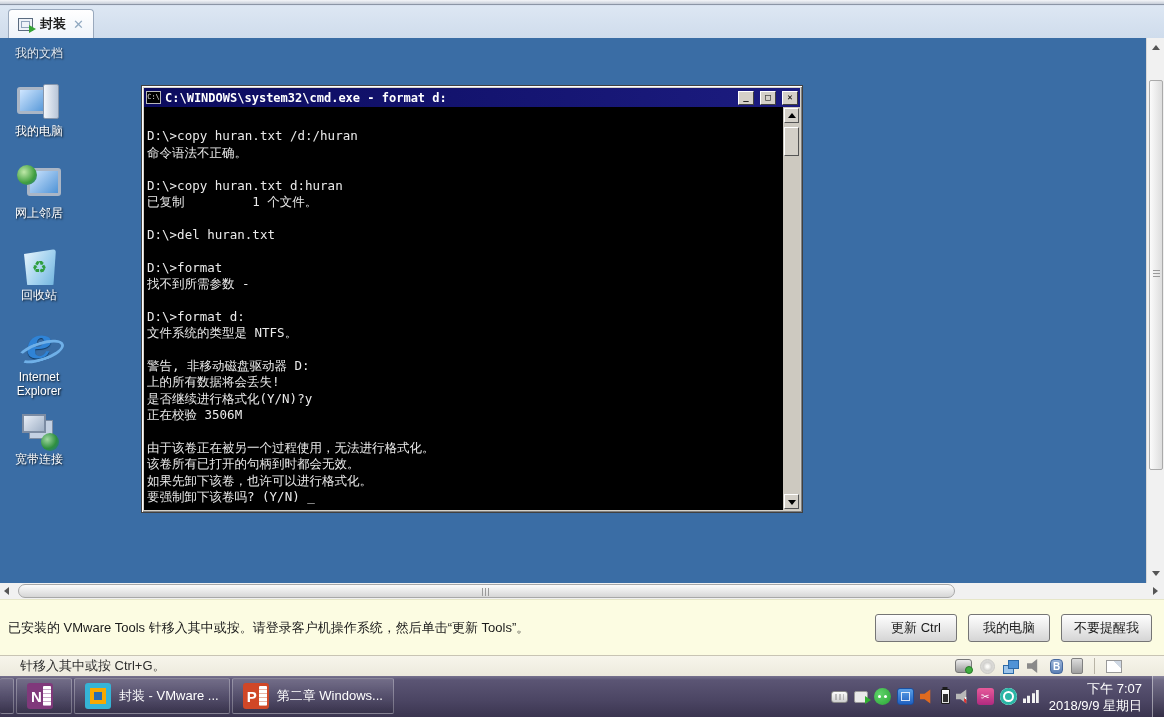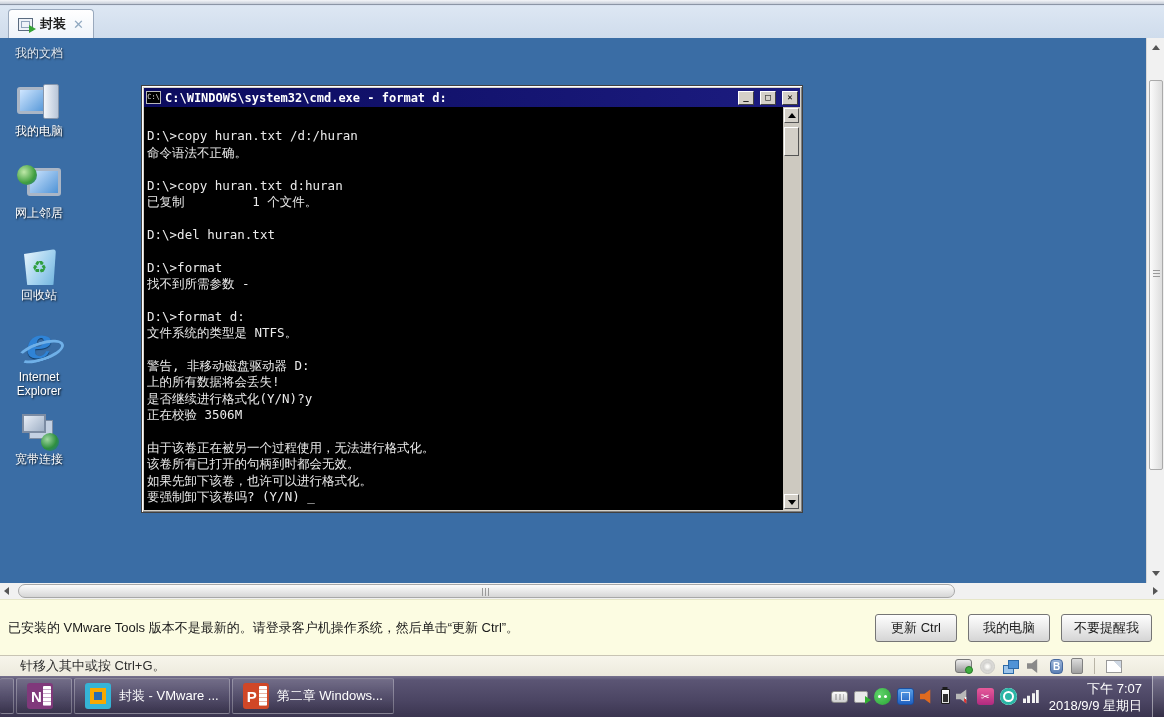--- a/index.html
+++ b/index.html
@@ -283,21 +283,21 @@
     </div>
   </div>
 
   <div id="hscroll">
     <div class="hs-arrow hs-left"></div>
     <div class="hs-thumb"></div>
     <div class="hs-arrow hs-right"></div>
   </div>
 
   <div id="toolsbar">
-    <div class="tools-msg">已安装的 VMware Tools 版本不是最新的。请登录客户机操作系统，然后单击“更新 Ctrl”。</div>
+    <div class="tools-msg">已安装的 VMware Tools 针移入其中或按。请登录客户机操作系统，然后单击“更新 Tools”。</div>
     <div class="tools-btns">
 
     <div class="tool-btn">更新 Ctrl</div>
         <div class="tool-btn">我的电脑</div>
         <div class="tool-btn">不要提醒我</div>
       </div>
   </div>
 
   <div id="vmstatusbar">
     <div class="status-msg">针移入其中或按 Ctrl+G。</div>

